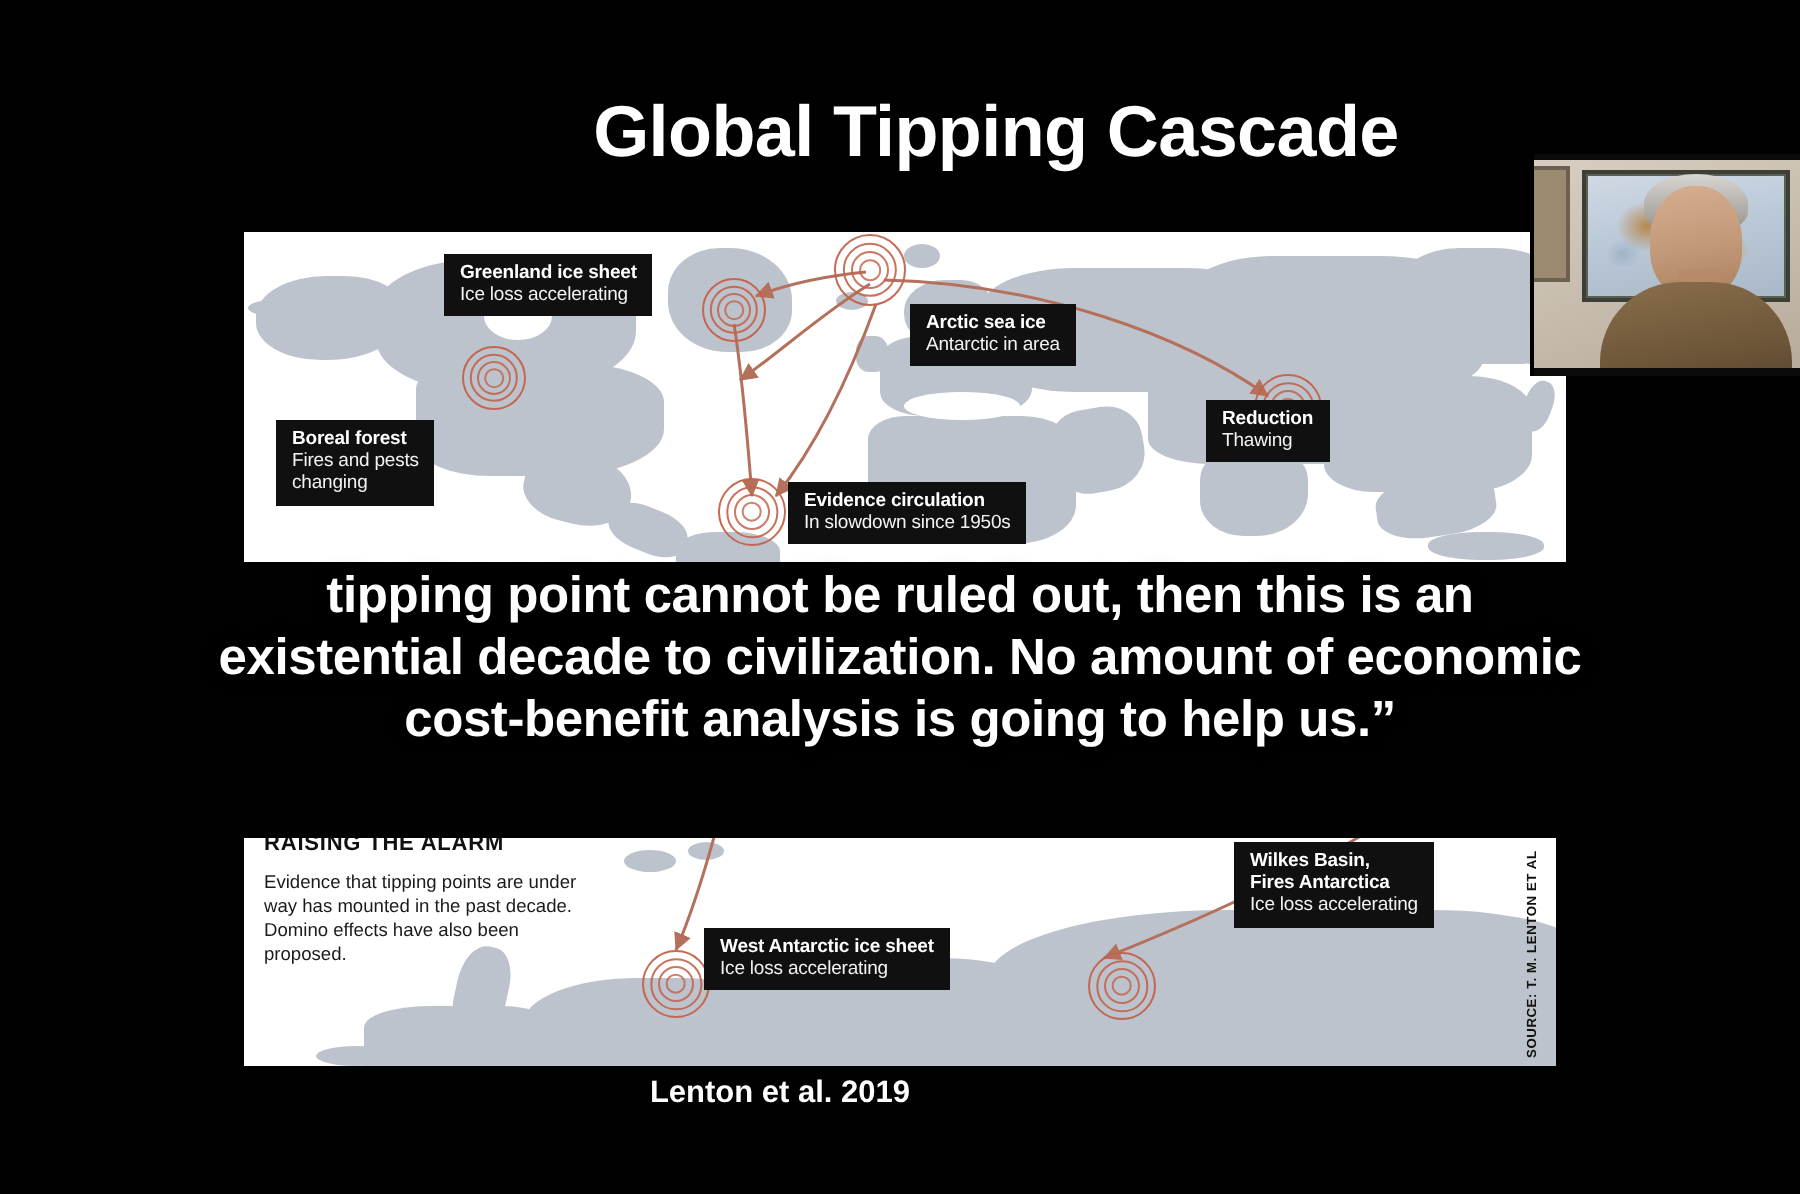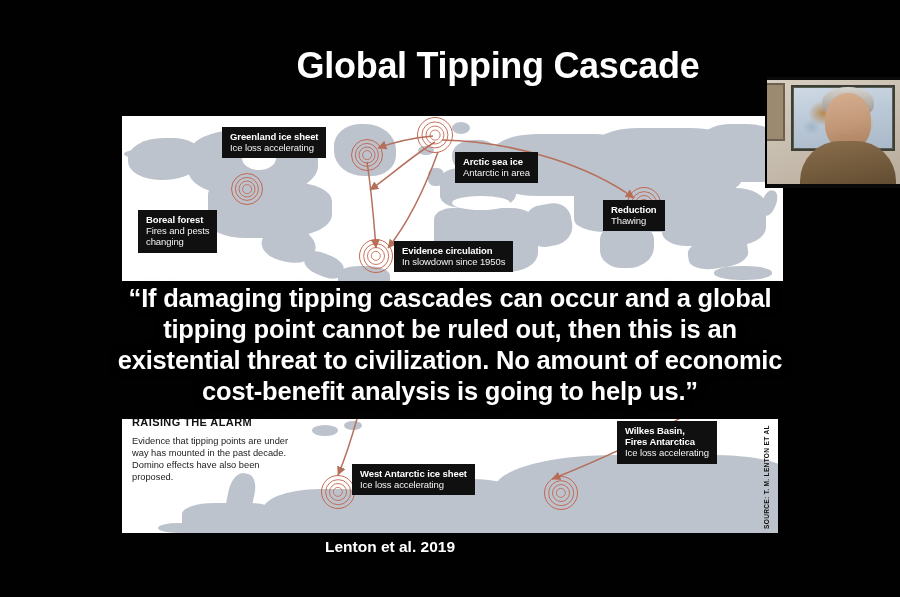--- a/index.html
+++ b/index.html
@@ -300,23 +300,22 @@
     <div class="callout" style="left:495px;top:2px;">
       <span class="c-title">Wilkes Basin,</span>
       <span class="c-title">Fires Antarctica</span>
       <span class="c-sub">Ice loss accelerating</span>
     </div>
 
     <div class="source-vert">SOURCE: T. M. LENTON ET AL</div>
   </div>
 
   <div class="quote">
-    <span class="quote-line">“If damaging tipping cascades can occur and a global</span>
     <span class="quote-line">tipping point cannot be ruled out, then this is an</span>
-    <span class="quote-line">existential threat to civilization. No amount of economic</span>
+    <span class="quote-line">existential decade to civilization. No amount of economic</span>
     <span class="quote-line">cost-benefit analysis is going to help us.”</span>
   </div>
 
   <div class="attribution">Lenton et al. 2019</div>
 
   <div class="webcam">
     <div class="wc-wall"></div>
     <div class="wc-frame" style="left:24px;top:8px;width:104px;height:66px;">
       <div class="wc-map-art"></div>
     </div>

